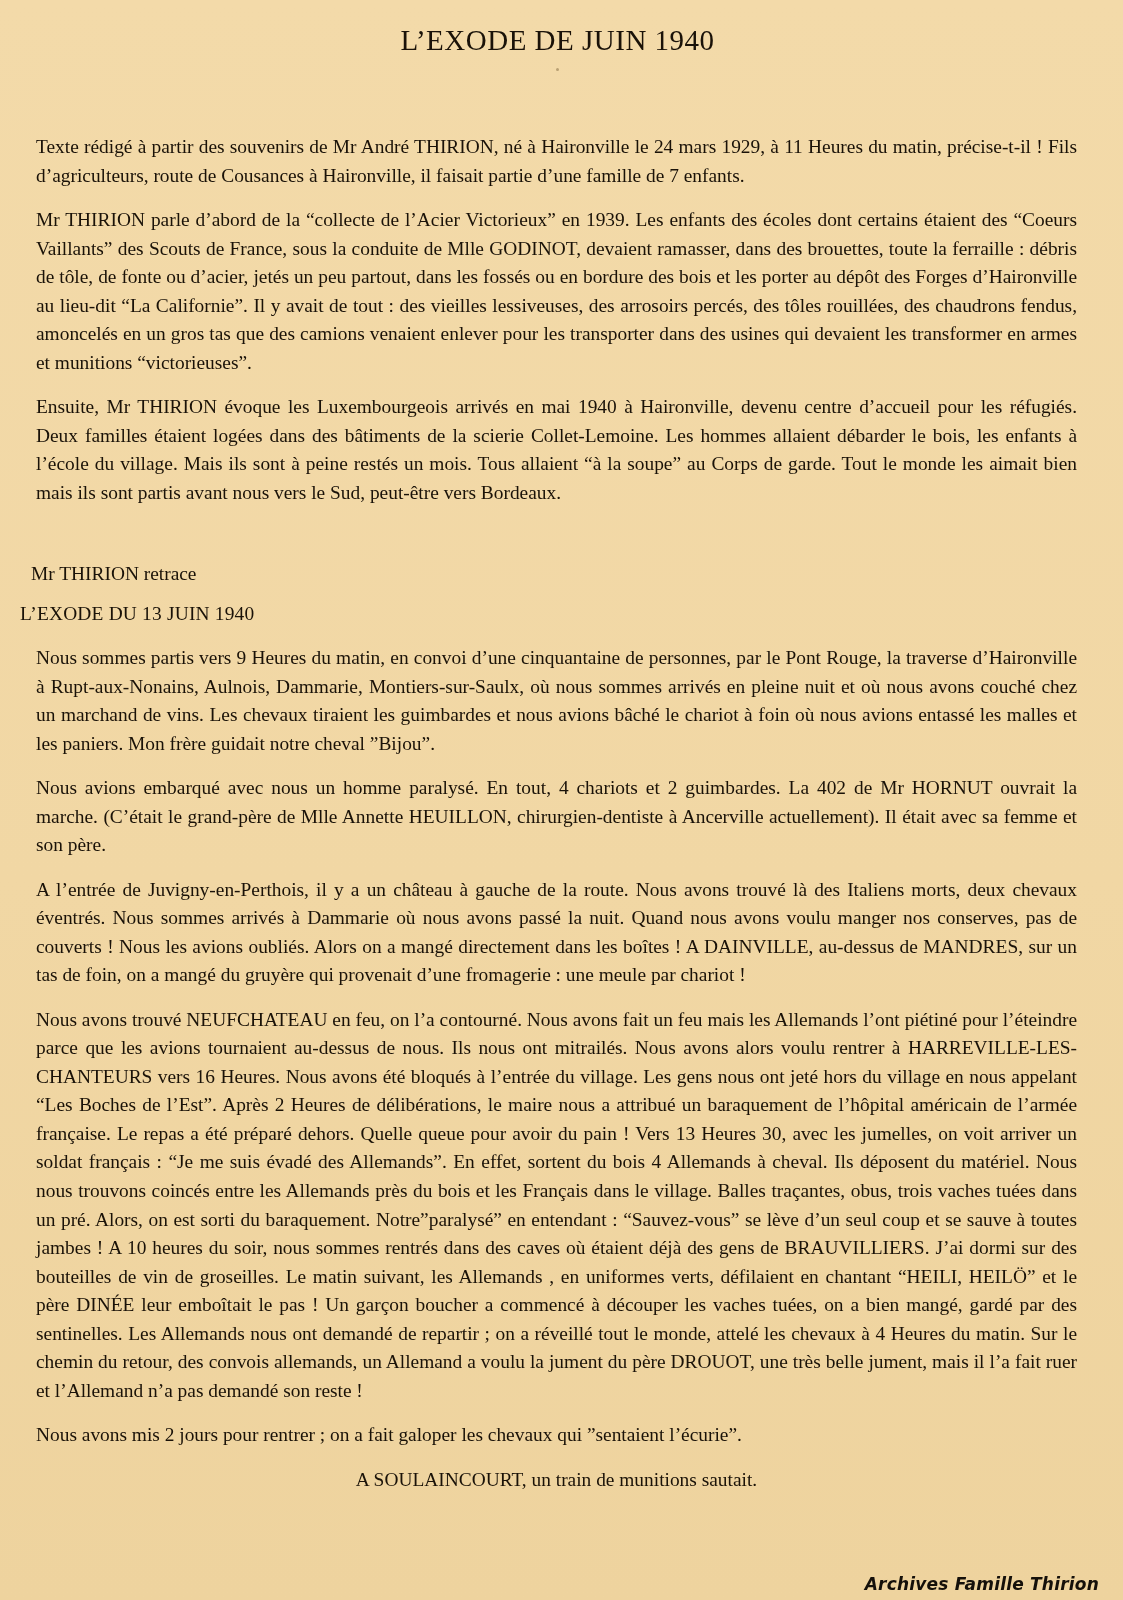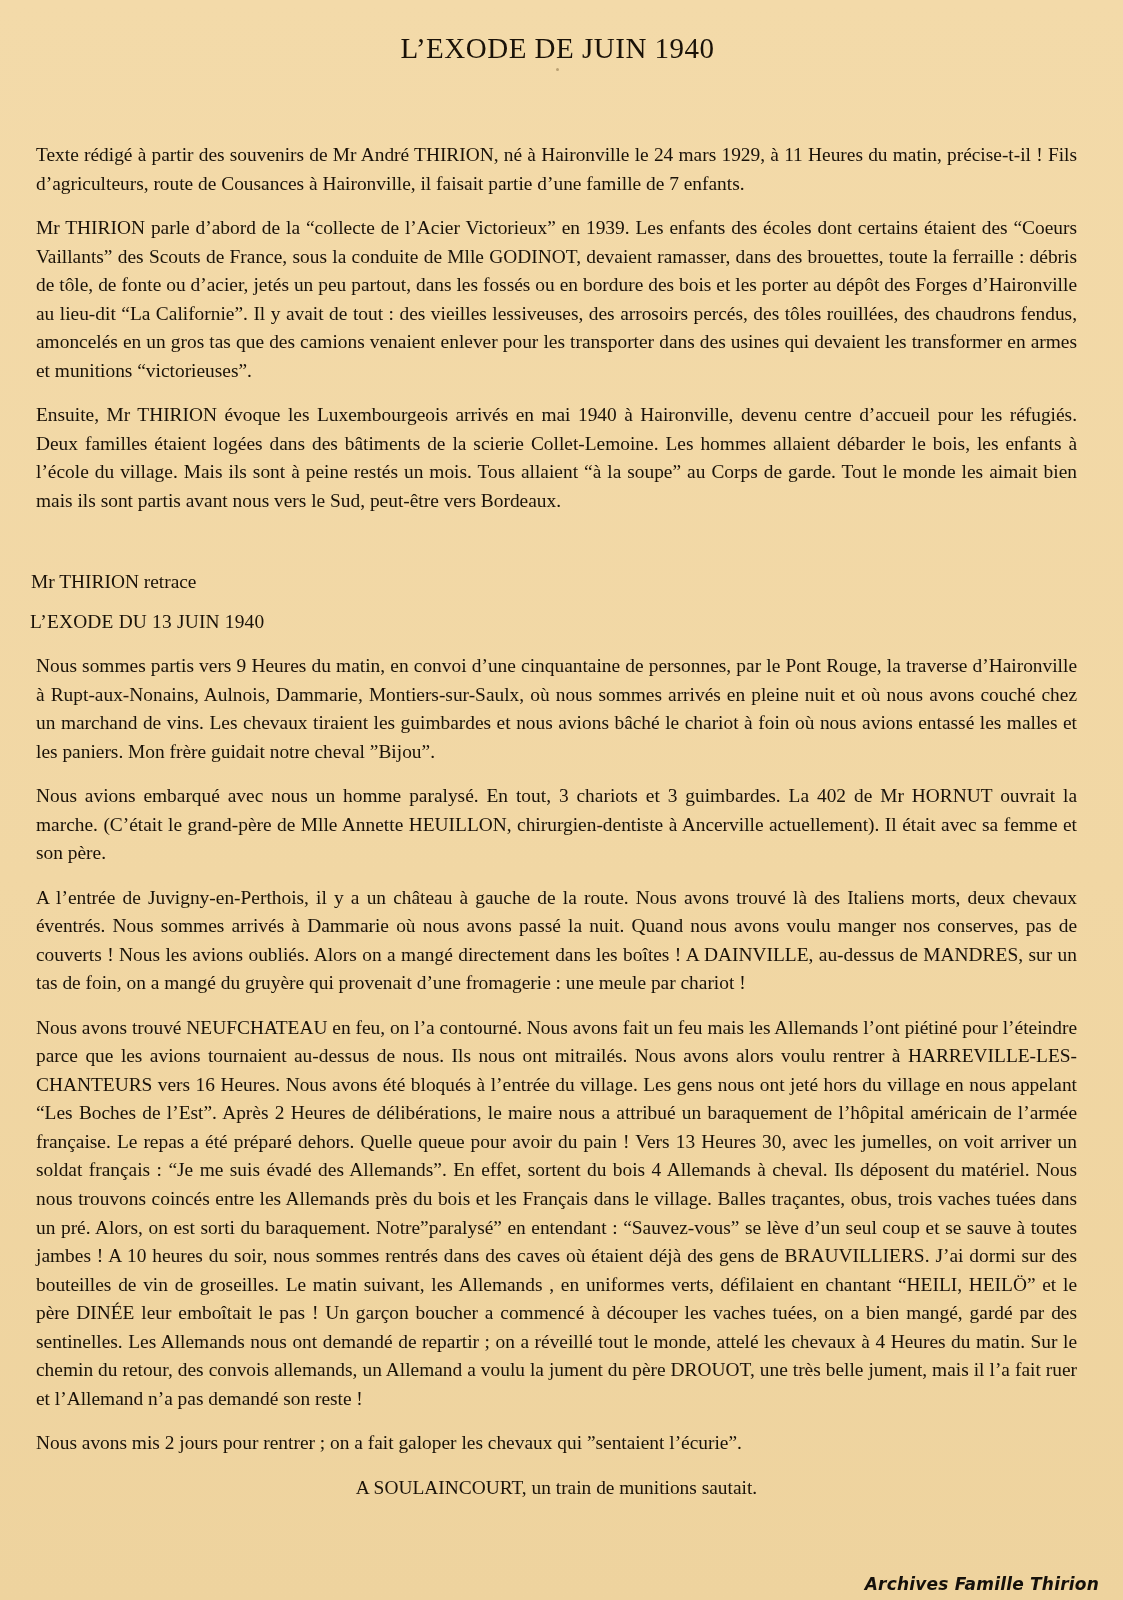--- a/index.html
+++ b/index.html
@@ -12,21 +12,21 @@
     background: #f2d9a8;
     font-family: "Liberation Serif", serif;
     color: #1a1208;
     position: relative;
     overflow: hidden;
   }
   .page {
     width: 1123px;
     min-height: 1600px;
     box-sizing: border-box;
-    padding: 20px 26px 10px 18px;
+    padding: 12px 26px 10px 18px;
     position: relative;
     background: linear-gradient(180deg, #f3daa9 0%, #f1d7a4 55%, #eed39e 100%);
   }
   .doc-title {
     text-align: center;
     font-size: 29px;
     letter-spacing: 0.5px;
     margin: 12px 0 0 0;
     font-weight: normal;
     font-family: "Liberation Serif", serif;
@@ -56,21 +56,21 @@
   }
   .blockgap {
     height: 26px;
   }
   .section-lead {
     margin: 11px;
     font-size: 19.4px;
     line-height: 1.47;
   }
   .section-head {
-    margin: 10px;
+    margin: 0;
     font-size: 19.4px;
     line-height: 1.47;
     letter-spacing: 0.2px;
   }
   .credit {
     position: absolute;
     right: 24px;
     bottom: 6px;
     font-family: "DejaVu Sans", sans-serif;
     font-weight: bold;
@@ -99,21 +99,21 @@
     <p class="para">Mr THIRION parle d’abord de la “collecte de l’Acier Victorieux” en 1939. Les enfants des écoles dont certains étaient des “Coeurs Vaillants” des Scouts de France, sous la conduite de Mlle GODINOT, devaient ramasser, dans des brouettes, toute la ferraille : débris de tôle, de fonte ou d’acier, jetés un peu partout, dans les fossés ou en bordure des bois et les porter au dépôt des Forges d’Haironville au lieu-dit “La Californie”. Il y avait de tout : des vieilles lessiveuses, des arrosoirs percés, des tôles rouillées, des chaudrons fendus, amoncelés en un gros tas que des camions venaient enlever pour les transporter dans des usines qui devaient les transformer en armes et munitions “victorieuses”.</p>
     <p class="para">Ensuite, Mr THIRION évoque les Luxembourgeois arrivés en mai 1940 à Haironville, devenu centre d’accueil pour les réfugiés. Deux familles étaient logées dans des bâtiments de la scierie Collet-Lemoine. Les hommes allaient débarder le bois, les enfants à l’école du village. Mais ils sont à peine restés un mois. Tous allaient “à la soupe” au Corps de garde. Tout le monde les aimait bien mais ils sont partis avant nous vers le Sud, peut-être vers Bordeaux.</p>
   </div>
 
   <div class="blockgap"></div>
 
   <div class="textblock">
     <p class="section-lead">Mr THIRION retrace</p>
     <p class="section-head">L’EXODE DU 13 JUIN 1940</p>
     <p class="para">Nous sommes partis vers 9 Heures du matin, en convoi d’une cinquantaine de personnes, par le Pont Rouge, la traverse d’Haironville à Rupt-aux-Nonains, Aulnois, Dammarie, Montiers-sur-Saulx, où nous sommes arrivés en pleine nuit et où nous avons couché chez un marchand de vins. Les chevaux tiraient les guimbardes et nous avions bâché le chariot à foin où nous avions entassé les malles et les paniers. Mon frère guidait notre cheval ”Bijou”.</p>
-    <p class="para">Nous avions embarqué avec nous un homme paralysé. En tout, 3 chariots et 3 guimbardes. La 402 de Mr HORNUT ouvrait la marche. (C’était le grand-père de Mlle Annette HEUILLON, chirurgien-dentiste à Ancerville actuellement). Il était avec sa femme et son père.</p>
+    <p class="para">Nous avions embarqué avec nous un homme paralysé. En tout, 4 chariots et 2 guimbardes. La 402 de Mr HORNUT ouvrait la marche. (C’était le grand-père de Mlle Annette HEUILLON, chirurgien-dentiste à Ancerville actuellement). Il était avec sa femme et son père.</p>
     <p class="para">A l’entrée de Juvigny-en-Perthois, il y a un château à gauche de la route. Nous avons trouvé là des Italiens morts, deux chevaux éventrés. Nous sommes arrivés à Dammarie où nous avons passé la nuit. Quand nous avons voulu manger nos conserves, pas de couverts ! Nous les avions oubliés. Alors on a mangé directement dans les boîtes ! A DAINVILLE, au-dessus de MANDRES, sur un tas de foin, on a mangé du gruyère qui provenait d’une fromagerie : une meule par chariot !</p>
     <p class="para">Nous avons trouvé NEUFCHATEAU en feu, on l’a contourné. Nous avons fait un feu mais les Allemands l’ont piétiné pour l’éteindre parce que les avions tournaient au-dessus de nous. Ils nous ont mitrailés. Nous avons alors voulu rentrer à HARREVILLE-LES-CHANTEURS vers 16 Heures. Nous avons été bloqués à l’entrée du village. Les gens nous ont jeté hors du village en nous appelant “Les Boches de l’Est”. Après 2 Heures de délibérations, le maire nous a attribué un baraquement de l’hôpital américain de l’armée française. Le repas a été préparé dehors. Quelle queue pour avoir du pain ! Vers 13 Heures 30, avec les jumelles, on voit arriver un soldat français : “Je me suis évadé des Allemands”. En effet, sortent du bois 4 Allemands à cheval. Ils déposent du matériel. Nous nous trouvons coincés entre les Allemands près du bois et les Français dans le village. Balles traçantes, obus, trois vaches tuées dans un pré. Alors, on est sorti du baraquement. Notre”paralysé” en entendant : “Sauvez-vous” se lève d’un seul coup et se sauve à toutes jambes ! A 10 heures du soir, nous sommes rentrés dans des caves où étaient déjà des gens de BRAUVILLIERS. J’ai dormi sur des bouteilles de vin de groseilles. Le matin suivant, les Allemands , en uniformes verts, défilaient en chantant “HEILI, HEILÖ” et le père DINÉE leur emboîtait le pas ! Un garçon boucher a commencé à découper les vaches tuées, on a bien mangé, gardé par des sentinelles. Les Allemands nous ont demandé de repartir ; on a réveillé tout le monde, attelé les chevaux à 4 Heures du matin. Sur le chemin du retour, des convois allemands, un Allemand a voulu la jument du père DROUOT, une très belle jument, mais il l’a fait ruer et l’Allemand n’a pas demandé son reste !</p>
     <p class="para">Nous avons mis 2 jours pour rentrer ; on a fait galoper les chevaux qui ”sentaient l’écurie”.</p>
     <p class="para nojustify">A SOULAINCOURT, un train de munitions sautait.</p>
   </div>
 
   <div class="credit">Archives Famille Thirion</div>
 
 </div>
 

